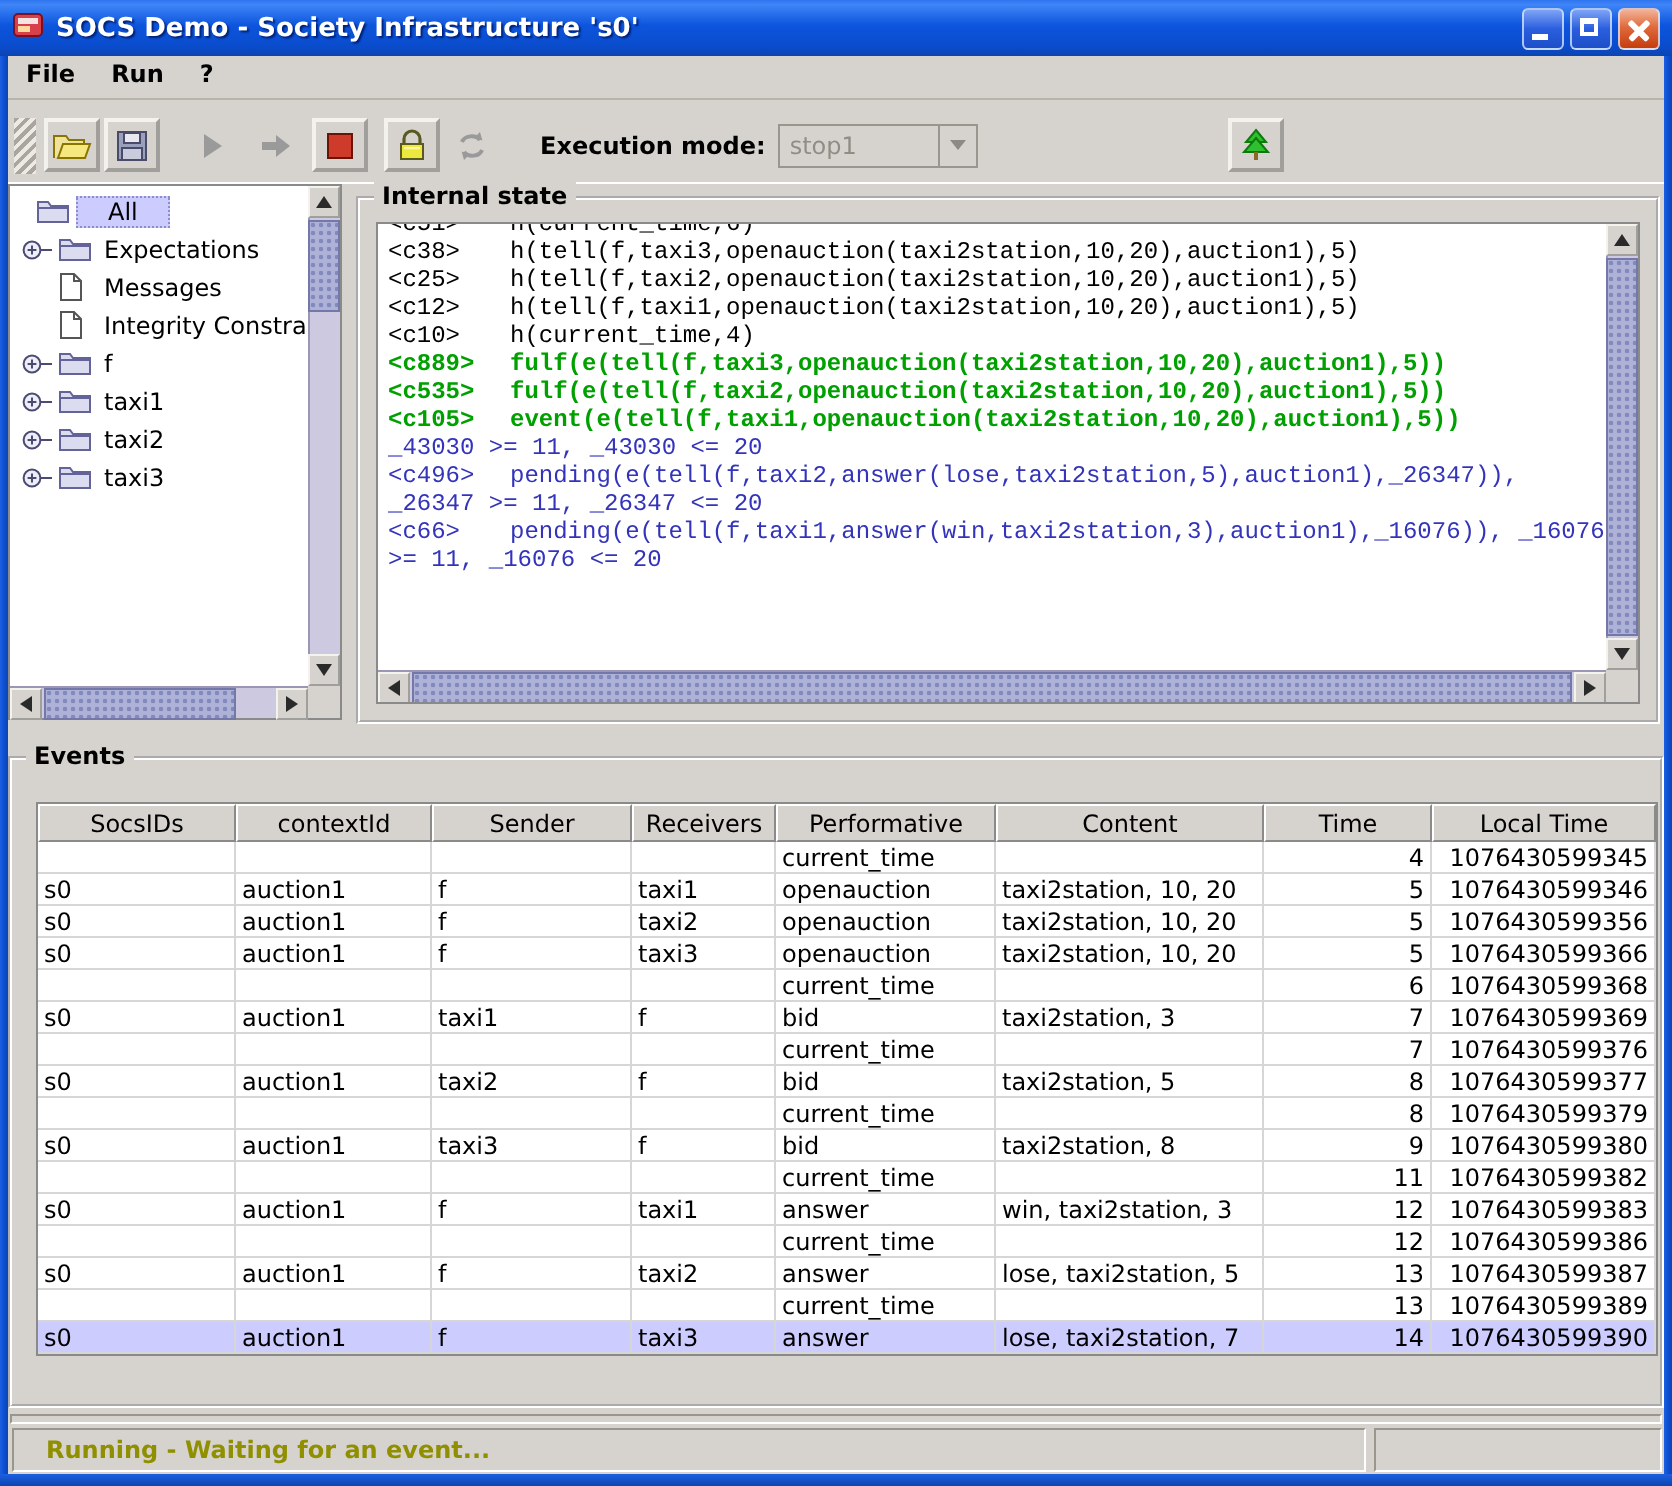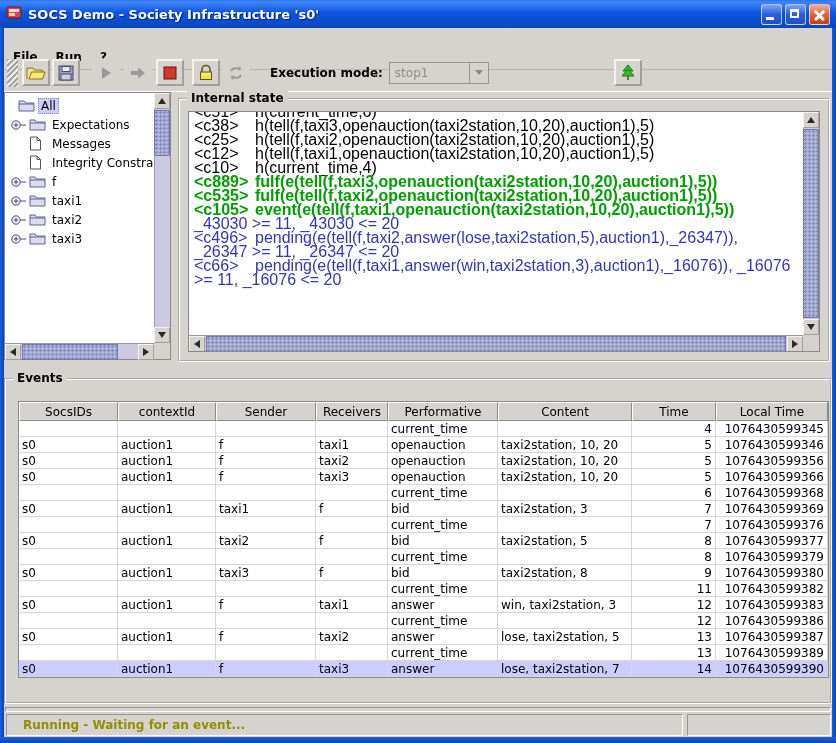--- a/index.html
+++ b/index.html
@@ -18,21 +18,21 @@
   .tb-btn.min::after{content:'';position:absolute;left:4px;bottom:4px;width:8px;height:3px;background:#fff;}
   .tb-btn.max::after{content:'';position:absolute;left:4px;top:4px;width:9px;height:9px;
     border:2px solid #fff;border-top-width:3px;box-sizing:border-box;}
   .tb-btn.close::before,.tb-btn.close::after{content:'';position:absolute;left:3px;top:9px;width:13px;height:2.5px;background:#fff;border-radius:1px;}
   .tb-btn.close::before{transform:rotate(45deg);} .tb-btn.close::after{transform:rotate(-45deg);}
   .edge-l,.edge-r,.edge-b{position:absolute;background:linear-gradient(90deg,#1c5fe0,#0a4ccd 60%,#0c45b2);}
   .edge-l{left:0;top:28px;width:4px;bottom:0;}
   .edge-r{right:0;top:28px;width:4px;bottom:0;}
   .edge-b{left:0;right:0;bottom:0;height:6px;background:linear-gradient(0deg,#0c45b2,#1c5fe0);}
   
-  .menubar{position:absolute;left:4px;top:44px;width:828px;height:26px;display:flex;align-items:center;
+  .menubar{position:absolute;left:4px;top:24px;width:828px;height:26px;display:flex;align-items:center;
     border-bottom:1px solid #b8b4ac;box-sizing:border-box;}
   .menu-item{font-weight:bold;padding:3px 9px;cursor:default;}
   .toolbar{position:absolute;left:4px;top:54px;width:828px;height:38px;display:flex;align-items:center;
     border-bottom:1px solid #fff;box-sizing:border-box;}
   .drag-handle{width:11px;height:28px;margin:0 4px 0 3px;
     background:repeating-linear-gradient(135deg,#aaa69e 0 2px,#eceae4 2px 4px);}
   .tbtn{width:28px;height:27px;display:flex;align-items:center;justify-content:center;box-sizing:border-box;background:#d6d3ce;}
   .tbtn.en{border:2px outset #f4f2ec;}
   .tbtn.dis{border:2px solid transparent;}
   .exec-label{font-weight:bold;margin-left:20px;}
@@ -45,42 +45,42 @@
   
   .tree-panel{position:absolute;left:4px;top:92px;width:167px;height:268px;background:#fff;
     border:1px solid #8a8a8a;box-sizing:border-box;}
   .tree-list{position:absolute;left:0;top:0;right:16px;bottom:16px;overflow:hidden;padding-top:3px;}
   .tree-item{height:19px;display:flex;align-items:center;white-space:nowrap;}
   .tree-item.root{padding-left:13px;}
   .tree-item.child{padding-left:5px;}
   .handle{width:19px;display:inline-flex;align-items:center;flex:none;}
   .ticon{width:20px;display:inline-flex;align-items:center;flex:none;}
   .tlabel{padding:1px 3px;}
-  .tlabel.selected{background:#ccccff;border:1px dotted #8c8cc8;padding:0 2px;}
+  .tlabel.selected{background:#ccccff;border:1px dotted #8c8cc8;padding:0 15px;}
   
   .sb-v{position:absolute;top:0;bottom:0;right:0;width:16px;background:#ccc9e0;border-left:1px solid #9a97b5;box-sizing:border-box;}
   .sb-h{position:absolute;left:0;right:16px;bottom:0;height:16px;background:#ccc9e0;border-top:1px solid #9a97b5;box-sizing:border-box;}
   .sb-btn{position:absolute;width:16px;height:16px;background:#d6d3ce;border:1px outset #f4f2ec;
     display:flex;align-items:center;justify-content:center;box-sizing:border-box;}
   .tri-up{width:0;height:0;border-left:4px solid transparent;border-right:4px solid transparent;border-bottom:6px solid #2a2a2a;}
   .tri-dn{width:0;height:0;border-left:4px solid transparent;border-right:4px solid transparent;border-top:6px solid #2a2a2a;}
   .tri-lf{width:0;height:0;border-top:4px solid transparent;border-bottom:4px solid transparent;border-right:6px solid #2a2a2a;}
   .tri-rt{width:0;height:0;border-top:4px solid transparent;border-bottom:4px solid transparent;border-left:6px solid #2a2a2a;}
   .sthumb{position:absolute;background:#aeb2d6;border:1px solid #7478a8;box-sizing:border-box;
     background-image:radial-gradient(circle at 1.5px 1.5px,#8289bd 1px,transparent 1.3px);background-size:4px 4px;}
   
   .tpanel{position:absolute;border:2px groove #ffffff;box-sizing:border-box;}
   .tpanel>.ptitle{position:absolute;top:-9px;left:7px;background:#d6d3ce;padding:0 4px;font-weight:bold;}
   .is-panel{left:178px;top:98px;width:652px;height:264px;}
   .ev-panel{left:4px;top:378px;width:828px;height:326px;}
   
   .state-view{position:absolute;left:8px;top:11px;right:8px;bottom:8px;background:#fff;
     border:1px solid #8a8a8a;box-sizing:border-box;overflow:hidden;}
   .state-text{position:absolute;left:0;top:0;right:16px;bottom:16px;overflow:hidden;
-    font-family:Liberation Sans, sans-serif;font-size:16px;line-height:14px;
+    font-family:Liberation Mono, monospace;font-size:12px;line-height:14px;
     padding:0 0 0 5px;margin-top:-7px;white-space:nowrap;}
   .sline.plain{color:#000;}
   .sline.fulf{color:#00a000;font-weight:bold;}
   .sline.pending{color:#3434bb;}
   .stag{display:inline-block;width:61px;}
   .state-view .sb-v{bottom:16px;}
   .sb-corner{position:absolute;right:0;bottom:0;width:16px;height:16px;background:#d6d3ce;}
   
   .ev-table{position:absolute;left:12px;top:21px;width:811px;border:1px solid #8a8a8a;background:#fff;box-sizing:border-box;}
   .ev-head{display:grid;height:19px;background:#d6d3ce;}

